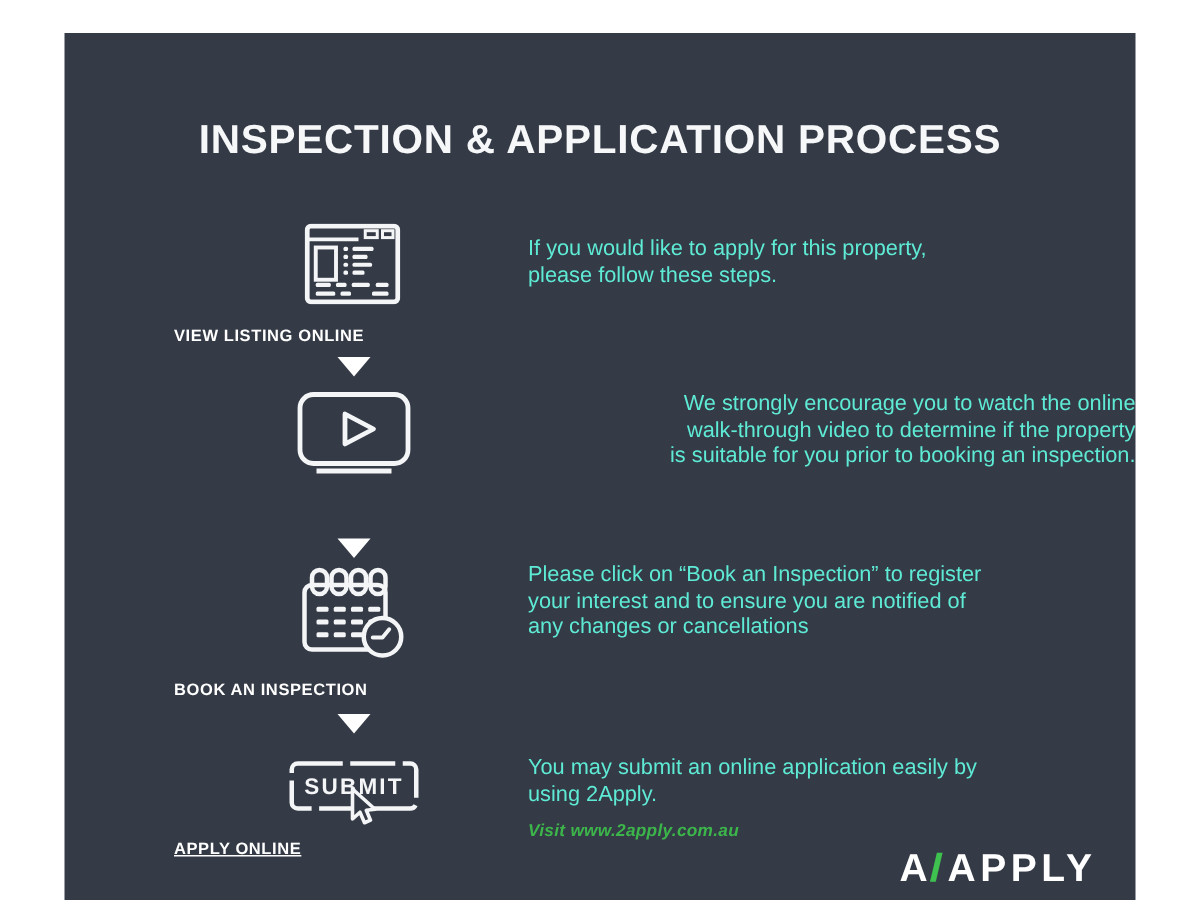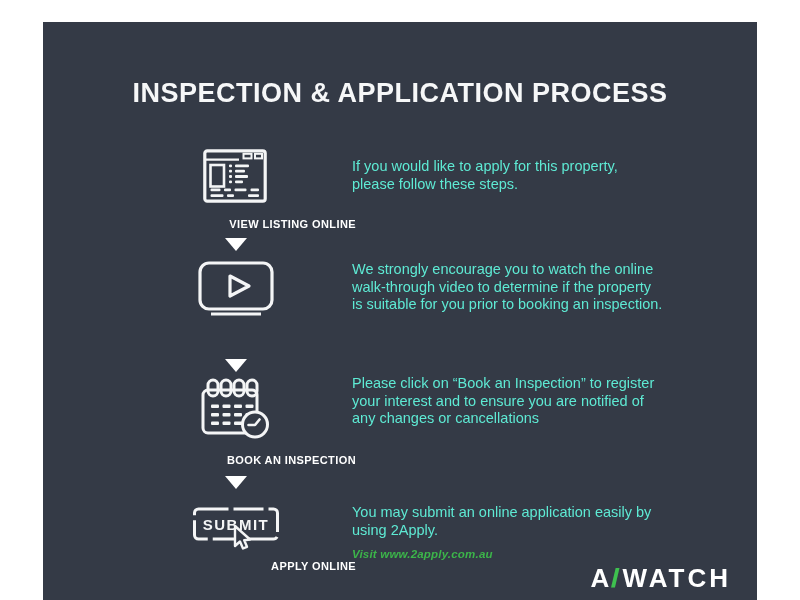--- a/index.html
+++ b/index.html
@@ -12,21 +12,21 @@
     background:#343a46; overflow:hidden;margin-top:22px;
   }
   .title {
     position:absolute; top:56px; left:0; width:100%; text-align:center;
     color:#f6f7f8; font-size:27px; font-weight:bold; letter-spacing:0.5px;
     white-space:nowrap;
   }
   .icon-wrap { position:absolute; }
   .icon-wrap svg { display:block; }
   .step-label {
-    position:absolute; left:73px; width:240px; text-align:right;
+    position:absolute; left:73px; width:240px; text-align:left;
     color:#ffffff; font-size:11px; font-weight:bold; letter-spacing:0.4px;
     line-height:1.35; white-space:pre-line;
   }
   .arrow-down {
     position:absolute; left:182px; width:0; height:0;
     border-left:11px solid transparent; border-right:11px solid transparent;
     border-top:13px solid #ffffff;
   }
   .desc {
     position:absolute; left:309px; width:405px; color:#5eead4;
@@ -81,21 +81,21 @@
 please follow these steps.</div>
 
   <div class="icon-wrap" style="left:154px; top:238px;">
     <svg width="78" height="58" viewBox="0 0 78 58">
       <rect class="st" x="3" y="3" width="72" height="46" rx="9" stroke-width="3.2"></rect>
       <path class="st" d="M33,16 L52,26 L33,36 Z" stroke-width="3.2" stroke-linejoin="round"></path>
       <line class="st" x1="14" y1="54" x2="64" y2="54" stroke-width="3.2"></line>
     </svg>
   </div>
   <div class="arrow-down" style="top:337px;"></div>
-  <div class="desc" style="top:239px;">We strongly encourage you to watch the online
+  <div class="desc" style="top:239px;text-align:right;">We strongly encourage you to watch the online
 walk-through video to determine if the property
 is suitable for you prior to booking an inspection.</div>
 
   <div class="icon-wrap" style="left:156px; top:355px;">
     <svg width="74" height="64" viewBox="0 0 74 64">
       <rect class="st" x="4" y="13" width="54" height="43" rx="5" stroke-width="3"></rect>
       <rect class="st" x="9" y="3" width="10" height="16" rx="5" stroke-width="3"></rect>
       <rect class="st" x="22" y="3" width="10" height="16" rx="5" stroke-width="3"></rect>
       <rect class="st" x="35" y="3" width="10" height="16" rx="5" stroke-width="3"></rect>
       <rect class="st" x="48" y="3" width="10" height="16" rx="5" stroke-width="3"></rect>
@@ -120,20 +120,20 @@
 your interest and to ensure you are notified of
 any changes or cancellations</div>
 
   <div class="icon-wrap" style="left:149px; top:482px;">
     <svg width="88" height="48" viewBox="0 0 88 48">
       <rect class="st" x="2.5" y="5" width="83" height="30" rx="4" stroke-width="3" stroke-dasharray="30 5"></rect>
       <text x="44" y="25.5" text-anchor="middle" fill="#f4f5f6" font-family="Liberation Sans, sans-serif" font-size="15" font-weight="bold" letter-spacing="1.5">SUBMIT</text>
       <path d="M43,22 L43,42 L48,37.5 L51,44.5 L55,42.8 L52.2,36.2 L58,35.5 Z" fill="#343a46" stroke="#f4f5f6" stroke-width="2.4" stroke-linejoin="round"></path>
     </svg>
   </div>
-  <div class="step-label" style="top:537px;">APPLY ONLINE</div>
+  <div class="step-label" style="top:537px;text-decoration:underline;">APPLY ONLINE</div>
   <div class="desc" style="top:482px;">You may submit an online application easily by
 using 2Apply.</div>
   <div class="link-line" style="top:526px;font-style:italic;">Visit www.2apply.com.au</div>
 
-  <div class="logo"><span>A</span><span class="sep">/</span><span>WATCH</span></div>
+  <div class="logo"><span>A</span><span class="sep">/</span><span>APPLY</span></div>
 
 </div>
 
 </body></html>

